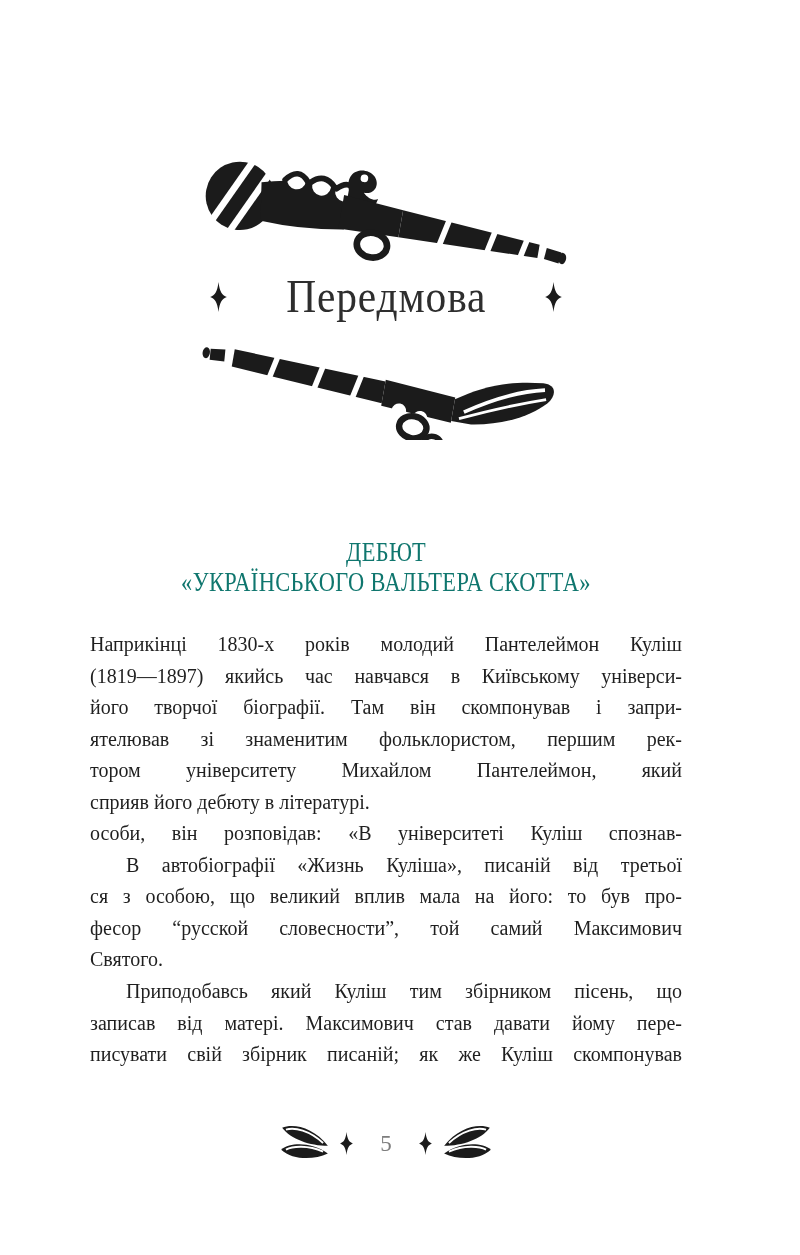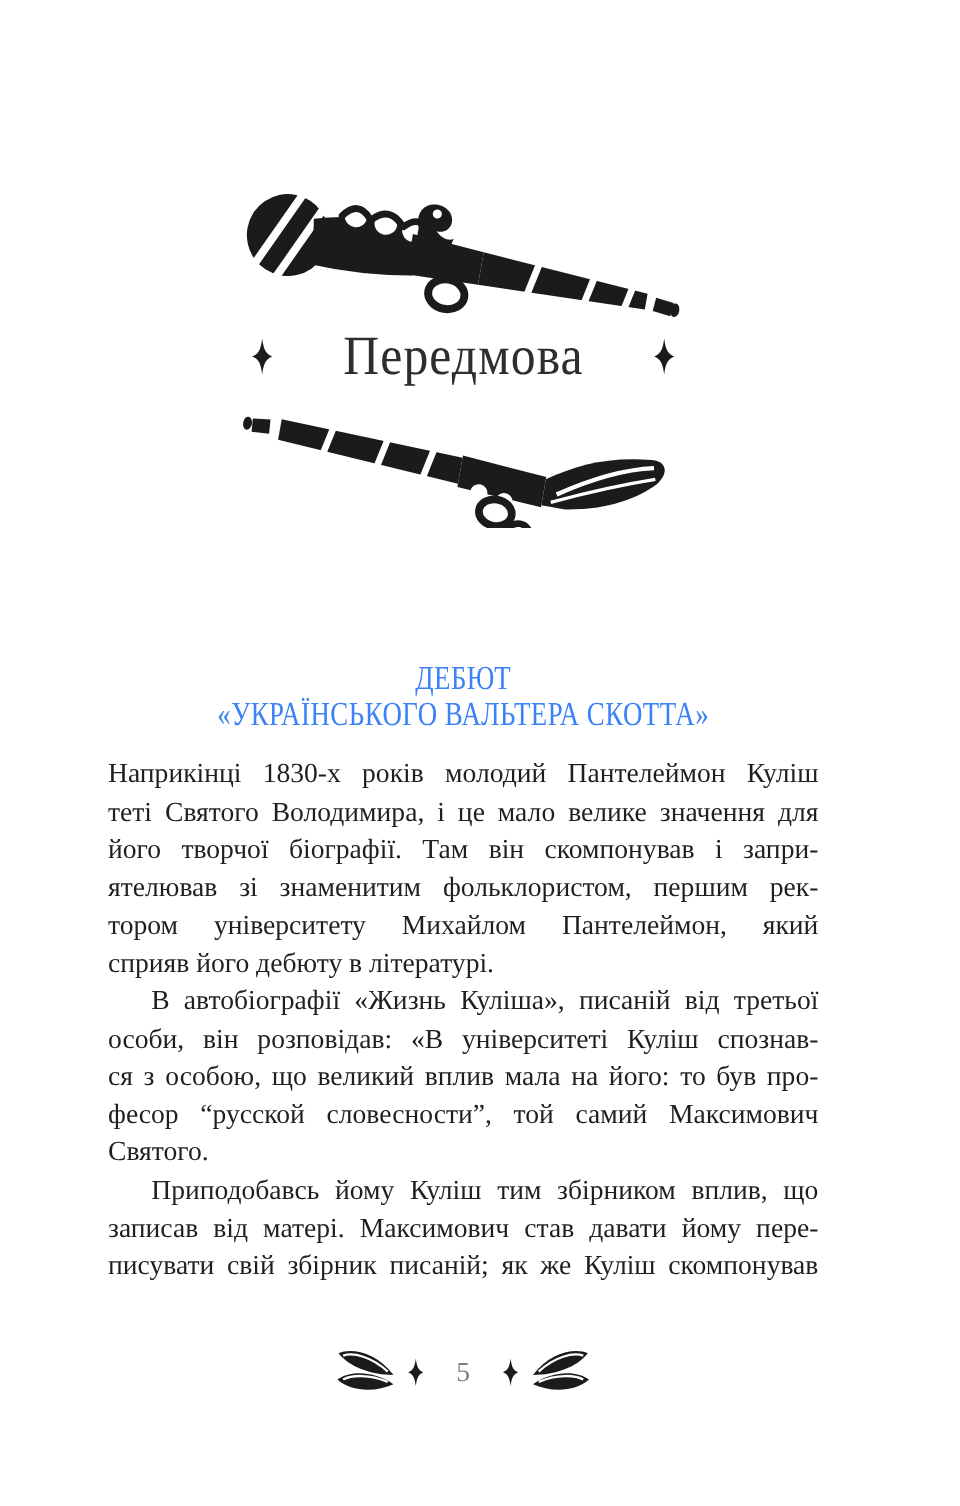--- a/index.html
+++ b/index.html
@@ -18,31 +18,31 @@
     position:absolute;top:270px;left:90px;width:592px;
     display:flex;align-items:center;justify-content:center;gap:48px;
   }
   .section-title{
     font-size:46px;color:#2e2e2e;letter-spacing:1px;
     transform:scaleX(0.9);white-space:nowrap;
   }
   .star-svg{display:block;}
   
   .chapter-heading{
-    position:absolute;top:551px;left:90px;width:592px;
-    text-align:center;color:#3b82f6;font-size:28px;line-height:30px;
+    position:absolute;top:537px;left:90px;width:592px;
+    text-align:center;color:#0f766e;font-size:28px;line-height:30px;
   }
   .chapter-heading .hline{
     transform:scaleX(0.8);transform-origin:center;
     letter-spacing:0.5px;white-space:nowrap;
   }
   
   .body-text{
     position:absolute;top:629px;left:90px;width:592px;
-    font-size:23px;line-height:31.55px;color:#1f1f1f;
+    font-size:20px;line-height:31.55px;color:#1f1f1f;
   }
   .body-text .line{
     text-align:justify;text-align-last:justify;
     height:31.55px;white-space:nowrap;
   }
   .body-text .line.last{text-align-last:left;}
   .body-text .line.indent{padding-left:36px;}
   
   .footer{
     position:absolute;top:1121px;left:90px;width:592px;height:44px;
@@ -127,31 +127,31 @@
     </g>
   </svg>
 
   <div class="chapter-heading">
     <div class="hline">ДЕБЮТ</div>
     <div class="hline">«УКРАЇНСЬКОГО ВАЛЬТЕРА СКОТТА»</div>
   </div>
 
   <div class="body-text">
       <div class="line">Наприкінці 1830-х років молодий Пантелеймон Куліш</div>
-      <div class="line">теті Святого Володимира, і це мало велике значення для</div>
+      <div class="line">(1819—1897) якийсь час навчався в Київському універси-</div>
       <div class="line">його творчої біографії. Там він скомпонував і запри-</div>
       <div class="line">ятелював зі знаменитим фольклористом, першим рек-</div>
       <div class="line">тором університету Михайлом Пантелеймон, який</div>
       <div class="line last">сприяв його дебюту в літературі.</div>
+      <div class="line">особи, він розповідав: «В університеті Куліш спознав-</div>
       <div class="line indent">В автобіографії «Жизнь Куліша», писаній від третьої</div>
-      <div class="line">особи, він розповідав: «В університеті Куліш спознав-</div>
       <div class="line">ся з особою, що великий вплив мала на його: то був про-</div>
       <div class="line">фесор “русской словесности”, той самий Максимович</div>
       <div class="line last">Святого.</div>
-      <div class="line indent">Приподобавсь йому Куліш тим збірником вплив, що</div>
+      <div class="line indent">Приподобавсь який Куліш тим збірником пісень, що</div>
       <div class="line">записав від матері. Максимович став давати йому пере-</div>
       <div class="line">писувати свій збірник писаній; як же Куліш скомпонував</div>
     </div>
 
   <div class="footer">
     <svg class="wings-left" width="48" height="40" viewBox="0 0 50 42">
       <path fill="#1b1b1b" d="M49,24 C34,4 12,0 1,5 C10,17 30,24 49,24 Z"></path>
       <path d="M44,21 C30,8 14,4 5,7" fill="none" stroke="#ffffff" stroke-width="2"></path>
       <path fill="#1b1b1b" d="M49,32 C32,20 10,20 0,28 C12,39 34,39 49,32 Z"></path>
       <path d="M44,30 C28,23 12,24 5,28" fill="none" stroke="#ffffff" stroke-width="2"></path>

